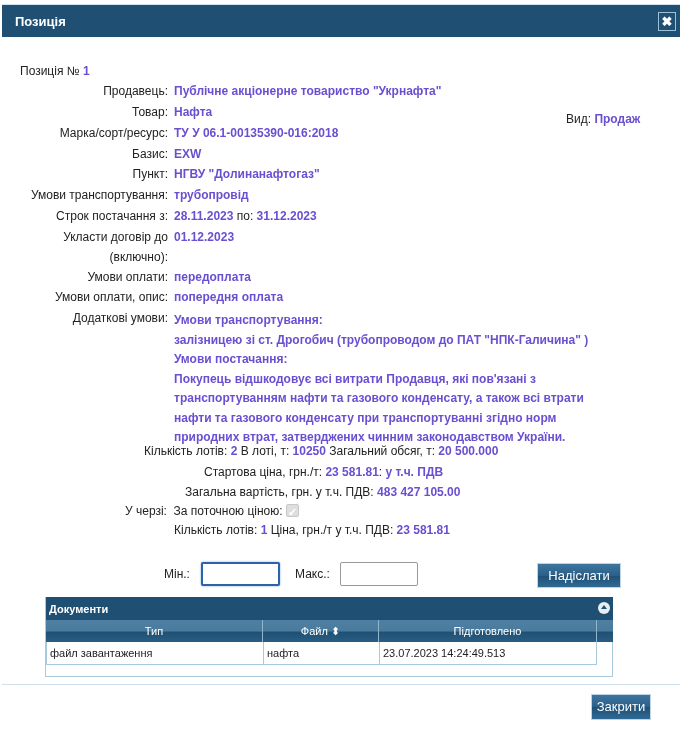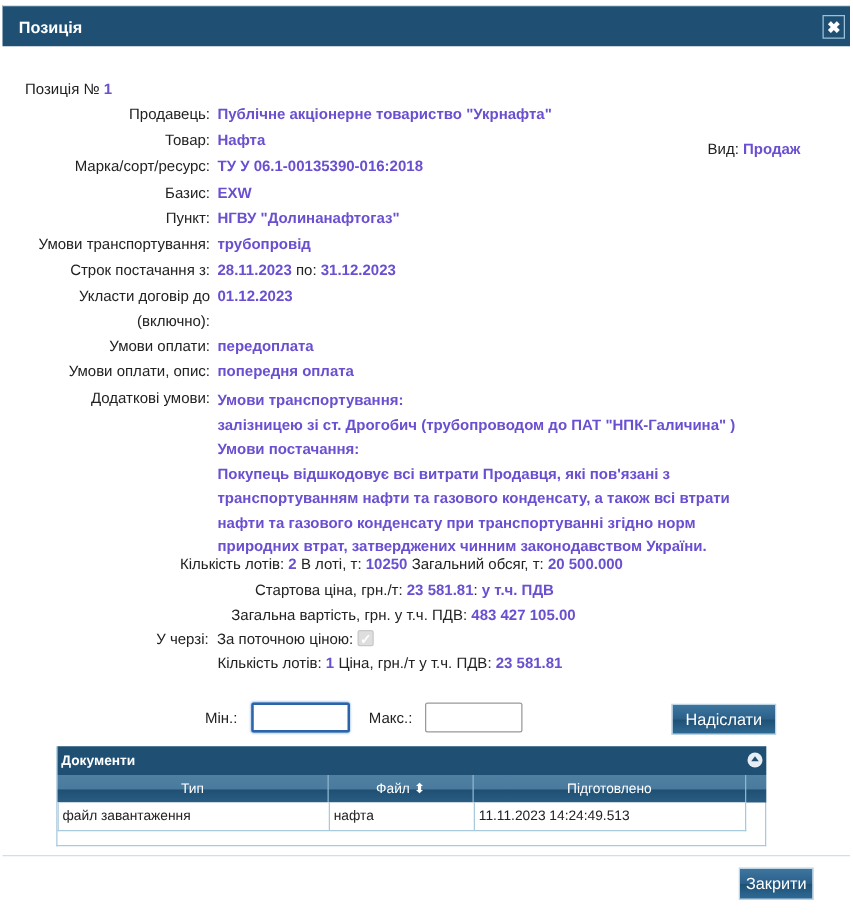--- a/index.html
+++ b/index.html
@@ -165,19 +165,19 @@
       <span class="collapse"></span>
     </div>
     <div class="thead">
       <div class="th" style="left:0; width:217px;">Тип</div>
       <div class="th" style="left:217px; width:116px;">Файл ⬍</div>
       <div class="th" style="left:333px; width:218px;">Підготовлено</div>
     </div>
     <div class="tbody-row">
       <div class="td" style="left:0; width:217px;">файл завантаження</div>
       <div class="td" style="left:217px; width:116px;">нафта</div>
-      <div class="td" style="left:333px; width:217px; border-right:none;">11.11.2023 14:24:49.513</div>
+      <div class="td" style="left:333px; width:217px; border-right:none;">23.07.2023 14:24:49.513</div>
     </div>
   </div>
 
   <div class="footer-line"></div>
   <div class="btn" style="left:591px; top:694px; width:60px; height:26px; line-height:24px;">Закрити</div>
 </div>
 
 </body></html>

